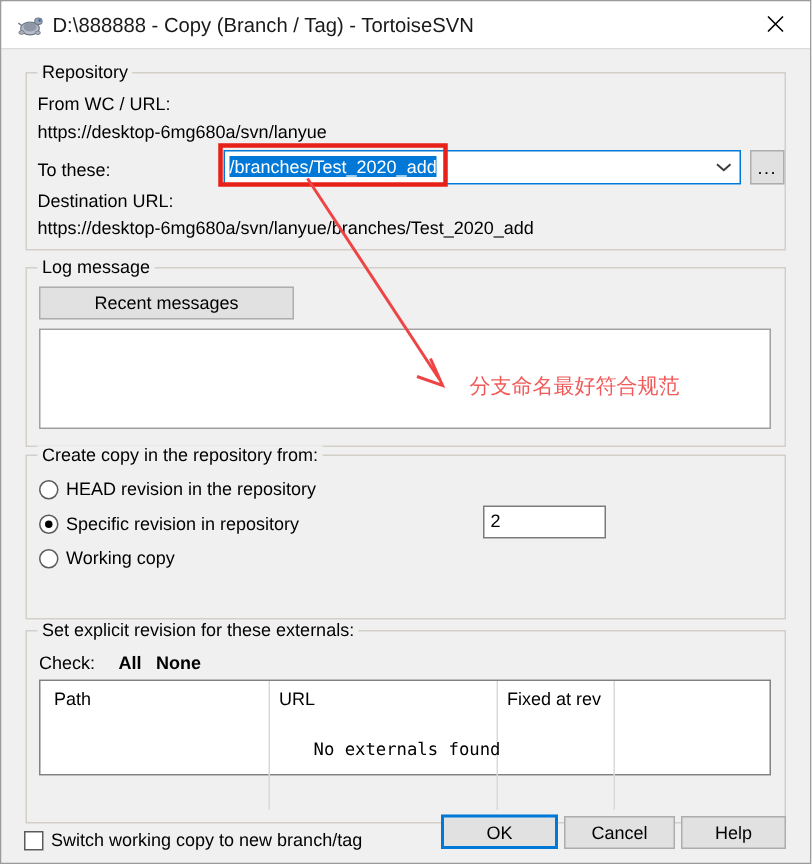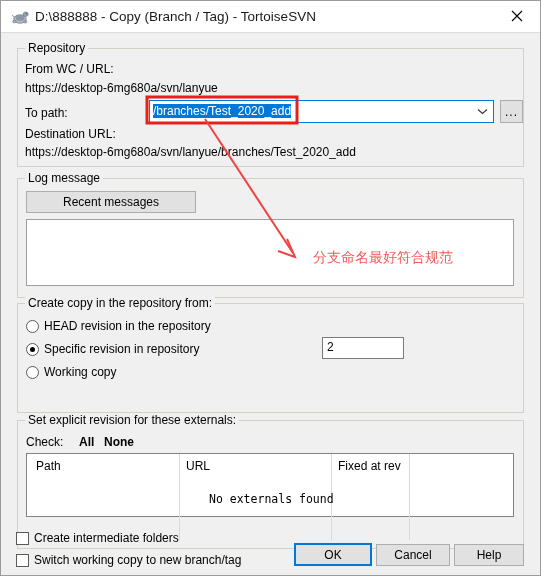--- a/index.html
+++ b/index.html
@@ -298,21 +298,21 @@
   <div id="titlebar-sep"></div>
 
   <div id="client">
 
     <div class="groupbox" style="left:16px; top:15px; width:507px; height:119px;"></div>
     <div class="group-title" style="left:24px; top:9px;">Repository</div>
 
     <div class="lbl" style="left:24px; top:29px;">From WC / URL:</div>
     <div class="lbl" style="left:24px; top:48px;">https://desktop-6mg680a/svn/lanyue</div>
 
-    <div class="lbl" style="left:24px; top:73px;">To path:</div>
+    <div class="lbl" style="left:24px; top:73px;">To these:</div>
 
     <div class="combo" style="left:148px; top:67px; width:345px; height:23px;">
       <span class="combo-value"><span class="sel">/branches/Test_2020_add</span></span>
       <span class="combo-arrow">
         <svg width="11" height="7" viewBox="0 0 11 7">
           <path d="M1 1.5 L5.5 5.5 L10 1.5" stroke="#3c3c3c" stroke-width="1.3" fill="none"></path>
         </svg>
       </span>
     </div>
 
@@ -363,24 +363,20 @@
       <div class="ext-col-head" style="left:159px;">URL</div>
       <div class="ext-col-head" style="left:311px;">Fixed at rev</div>
 
       <div class="ext-col-div" style="left:152px; height:86px;"></div>
       <div class="ext-col-div" style="left:304px; height:86px;"></div>
       <div class="ext-col-div" style="left:382px; height:86px;"></div>
 
       <div id="ext-empty" style="left:182px; top:38px;">No externals found</div>
     </div>
 
-    <div class="check-row" style="left:15px; top:498px;">
-      <span class="check-mark"></span>
-      <span class="check-label">Create intermediate folders</span>
-    </div>
 
     <div class="check-row" style="left:15px; top:520px;">
       <span class="check-mark"></span>
       <span class="check-label">Switch working copy to new branch/tag</span>
     </div>
 
     <div class="btn default" style="left:293px; top:510px; width:78px; height:23px;">OK</div>
     <div class="btn" style="left:375px; top:511px; width:74px; height:22px;">Cancel</div>
     <div class="btn" style="left:453px; top:511px; width:70px; height:22px;">Help</div>
 

